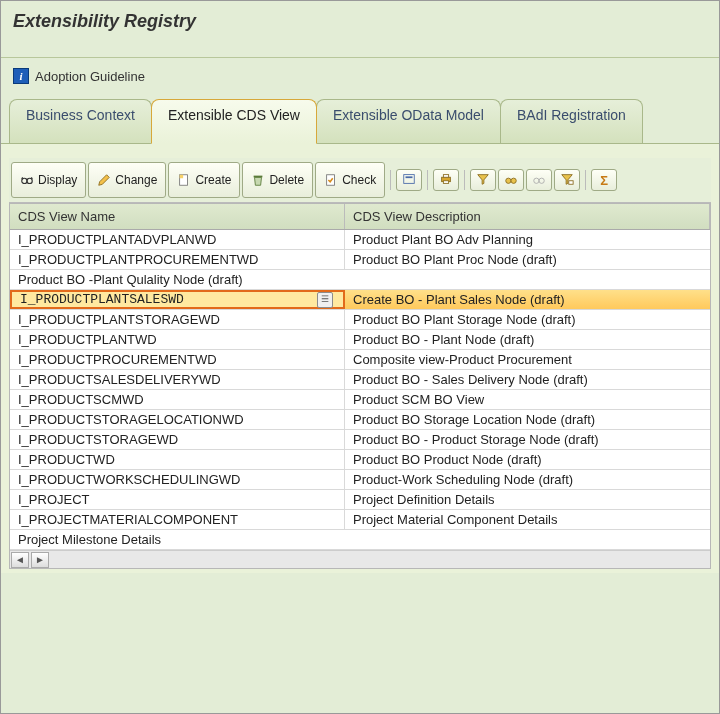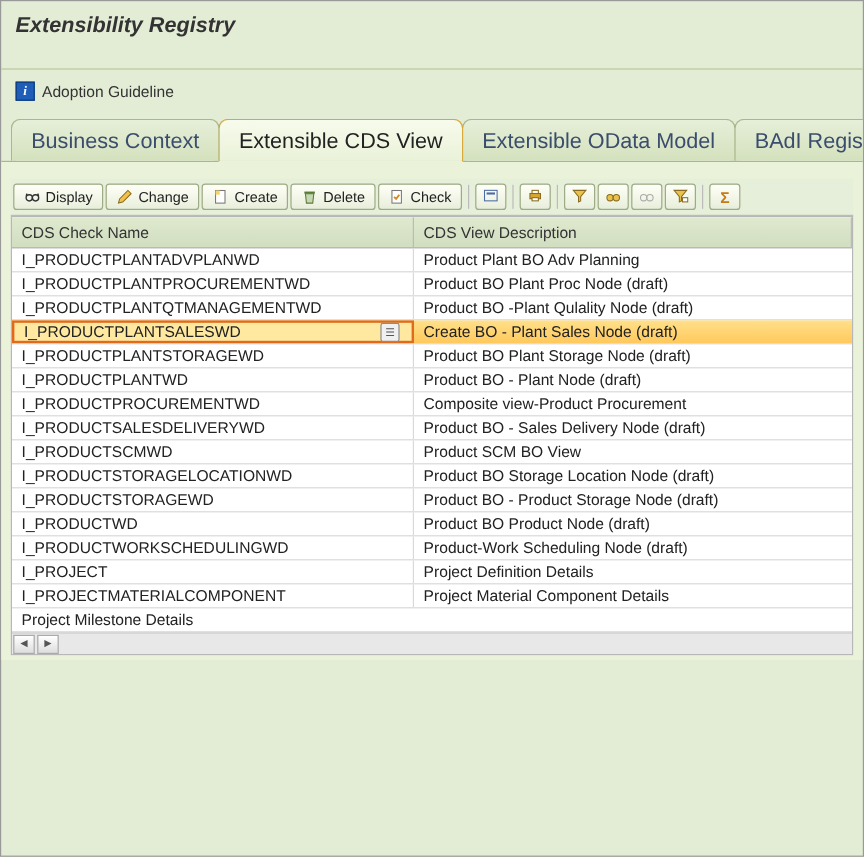--- a/index.html
+++ b/index.html
@@ -45,27 +45,27 @@
   }
   .tabstrip {
     padding: 0 8px;
     margin-top: 6px;
     display: flex;
     align-items: flex-end;
     gap: 0;
     border-bottom: 1px solid #a9b88a;
   }
   .tab {
-    padding: 7px 16px 6px;
+    padding: 7px 16px 20px;
     background: linear-gradient(#e6efd9, #d4e1bd);
     border: 1px solid #a9b88a;
     border-bottom: none;
     border-radius: 8px 8px 0 0;
     color: #3a4d6d;
-    font-size: 18px;
+    font-size: 14px;
     margin-right: -1px;
     position: relative;
     white-space: nowrap;
   }
   .tab.active {
     background: linear-gradient(#f7fbec, #eaf2d9);
     border-color: #d7a83a;
     border-bottom: 1px solid #eaf2d9;
     top: 1px;
     z-index: 2;
@@ -87,21 +87,21 @@
   .tbtn {
     display: inline-flex;
     align-items: center;
     gap: 4px;
     padding: 3px 8px;
     background: linear-gradient(#fefff6, #e8eedb);
     border: 1px solid #9faa86;
     border-radius: 3px;
     color: #222;
     font-size: 12px;
-    height: 22px;
+    height: 36px;
   }
   .tbtn .ico {
     width: 14px; height: 14px;
     display: inline-flex; align-items: center; justify-content: center;
   }
   .sep {
     width: 1px; height: 20px;
     background: #bbb;
     margin: 0 3px;
   }
@@ -141,20 +141,21 @@
     height: 20px;
     align-items: flex-end;
   }
   .cell { padding: 3px 8px; }
   .c1 { width: 335px; border-right: 1px solid #d9d9d9; display:flex; align-items:center; justify-content:space-between; height:100%; }
   .c2 { flex: 1; height:100%; display:flex; align-items:center; }
   .row.sel .c1 {
     background: #ffe9a0;
     border: 2px solid #e26a1a;
     box-sizing: border-box;
+    font-family: Liberation Mono, monospace;
   }
   .row.sel .c2 {
     background: linear-gradient(#ffe08a, #ffc95c);
   }
   .f4 {
     width: 16px; height: 16px;
     border: 1px solid #8c8c8c;
     border-radius: 2px;
     display: inline-flex; align-items:center; justify-content:center;
     font-size: 9px; color:#555;
@@ -284,40 +285,37 @@
           </svg></span>
     </div>
     <span class="sep"></span>
     <div class="ibtn">
       <span style="font-weight:bold;color:#c77a15;font-size:13px;">Σ</span>
     </div>
   </div>
 
   <div class="table-wrap">
     <div class="thead">
-      <div class="th col1">CDS Check Name</div>
+      <div class="th col1">CDS View Name</div>
       <div class="th col2">CDS View Description</div>
     </div>
     <div id="tbody">
         <div class="row">
           <div class="cell c1">
             <span>I_PRODUCTPLANTADVPLANWD</span>
           </div>
           <div class="cell c2">Product Plant BO Adv Planning</div>
         </div>
         <div class="row">
           <div class="cell c1">
             <span>I_PRODUCTPLANTPROCUREMENTWD</span>
           </div>
           <div class="cell c2">Product BO Plant Proc Node (draft)</div>
         </div>
         <div class="row">
-          <div class="cell c1">
-            <span>I_PRODUCTPLANTQTMANAGEMENTWD</span>
-          </div>
           <div class="cell c2">Product BO -Plant Qulality Node (draft)</div>
         </div>
         <div class="row sel">
           <div class="cell c1">
             <span>I_PRODUCTPLANTSALESWD</span>
             <span class="f4">☰</span>
           </div>
           <div class="cell c2">Create BO - Plant Sales Node (draft)</div>
         </div>
         <div class="row">

